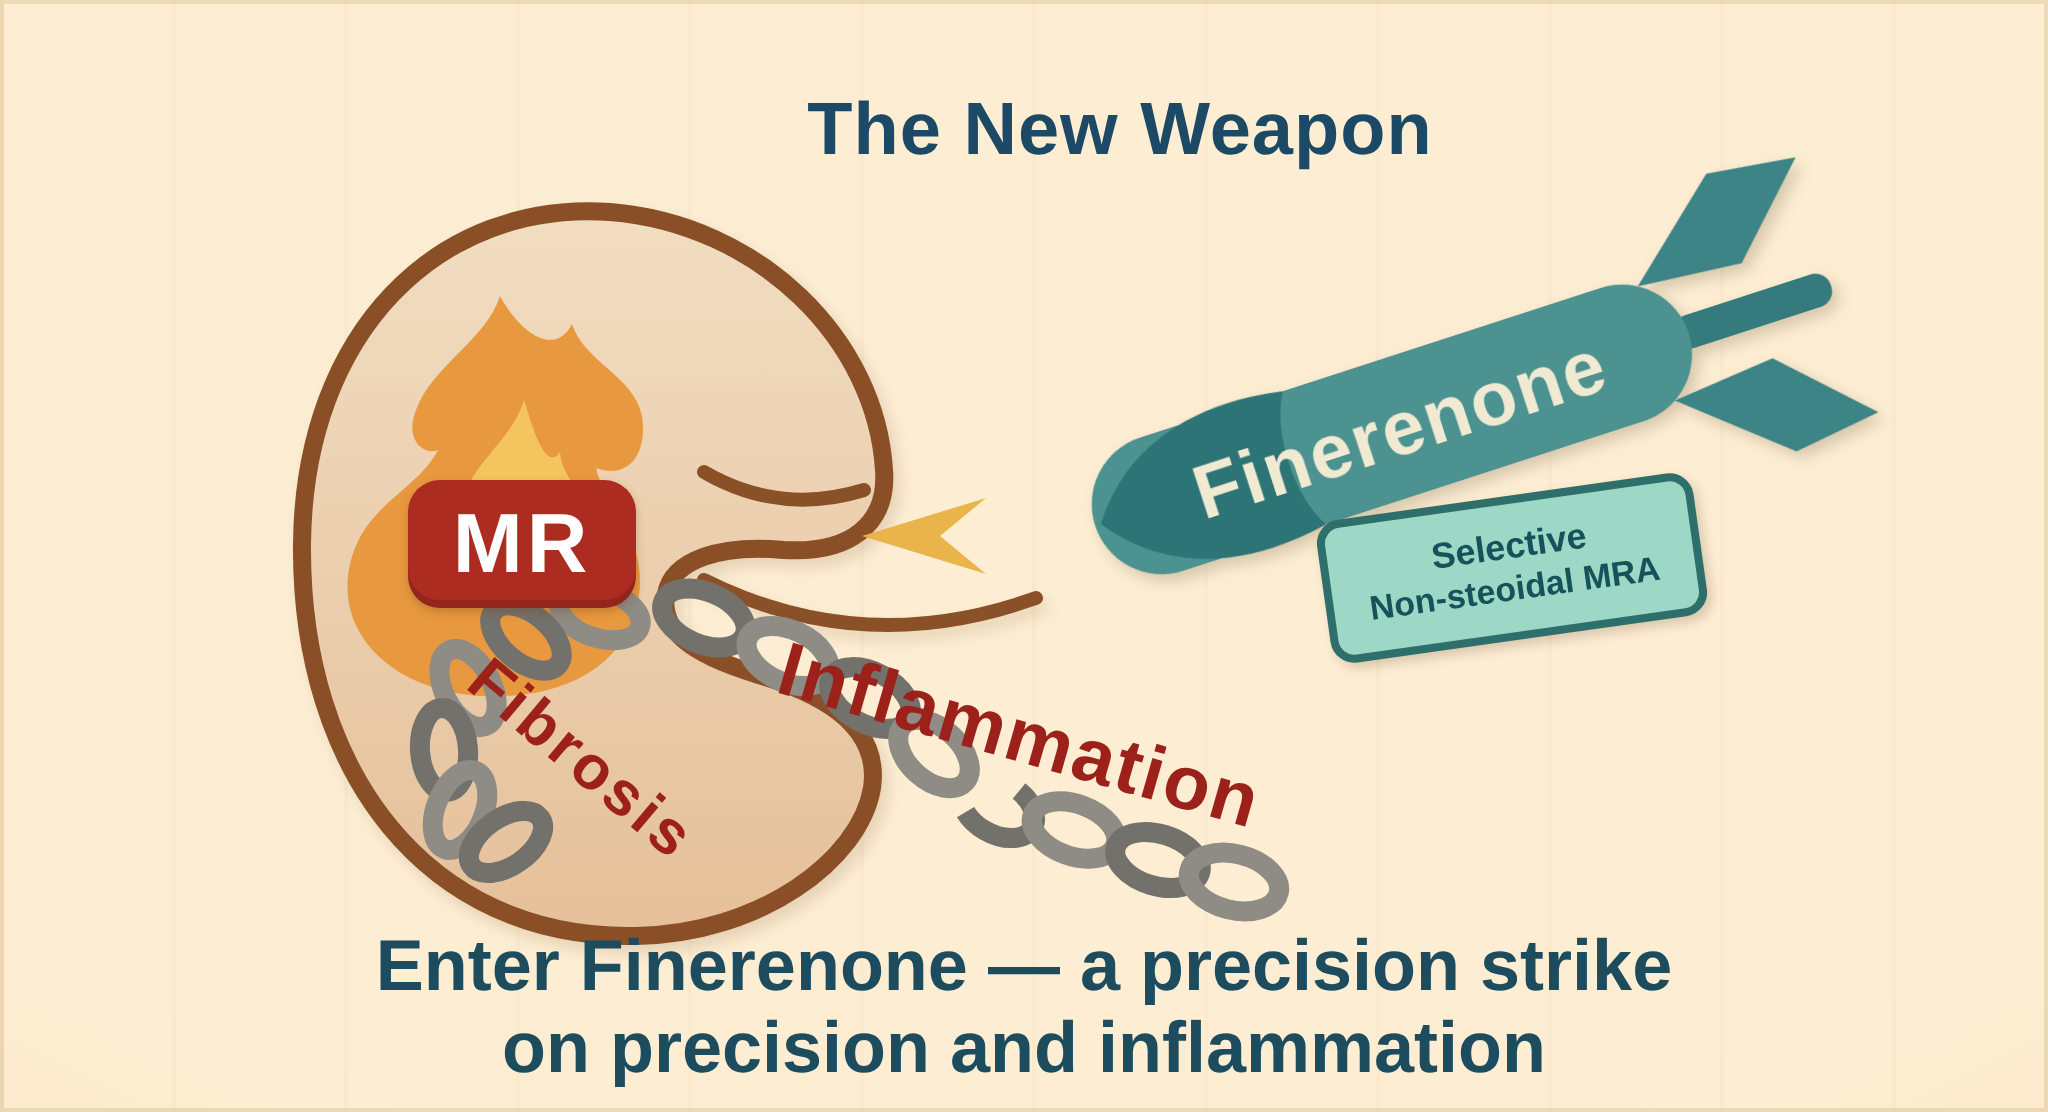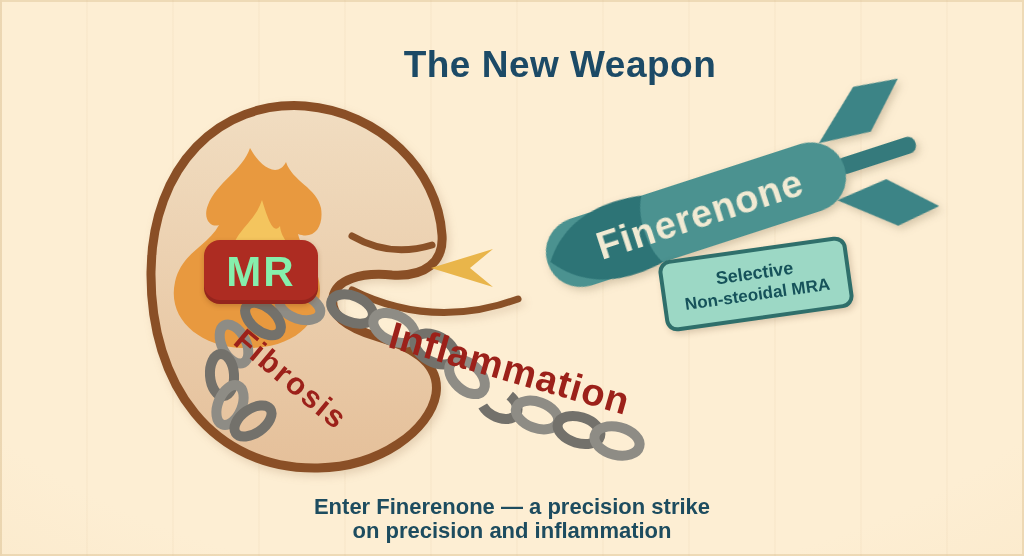--- a/index.html
+++ b/index.html
@@ -14,27 +14,27 @@
     box-shadow: inset 0 0 0 2px rgba(210,180,130,0.35);
   }
   .title{
     position:absolute;top:44px;left:0;width:100%;
     text-align:center;
     font-size:37px;font-weight:bold;color:#1c4a66;letter-spacing:0.5px;padding-left:48px;
   }
   .caption{
     position:absolute;bottom:12px;left:0;width:100%;
     text-align:center;
-    font-size:22px;font-weight:bold;color:#1d4c5f;line-height:1.12;
+    font-size:36px;font-weight:bold;color:#1d4c5f;line-height:1.12;
   }
   .mr-badge{
     position:absolute;left:204px;top:240px;width:114px;height:64px;
     background:#ad2c22;border-radius:16px;
     display:flex;align-items:center;justify-content:center;
-    color:#86efac;font-size:42px;font-weight:bold;letter-spacing:2px;
+    color:#ffffff;font-size:42px;font-weight:bold;letter-spacing:2px;
     box-shadow: inset 0 -4px 0 rgba(0,0,0,0.14), 0 2px 5px rgba(120,60,20,0.30);
   }
   .fibrosis{
     position:absolute;left:250px;top:322px;
     transform:rotate(40deg);transform-origin:0 0;
     font-size:31px;font-weight:bold;color:#9c211a;letter-spacing:2px;
     white-space:nowrap;
   }
   .inflammation{
     position:absolute;left:396px;top:314px;

